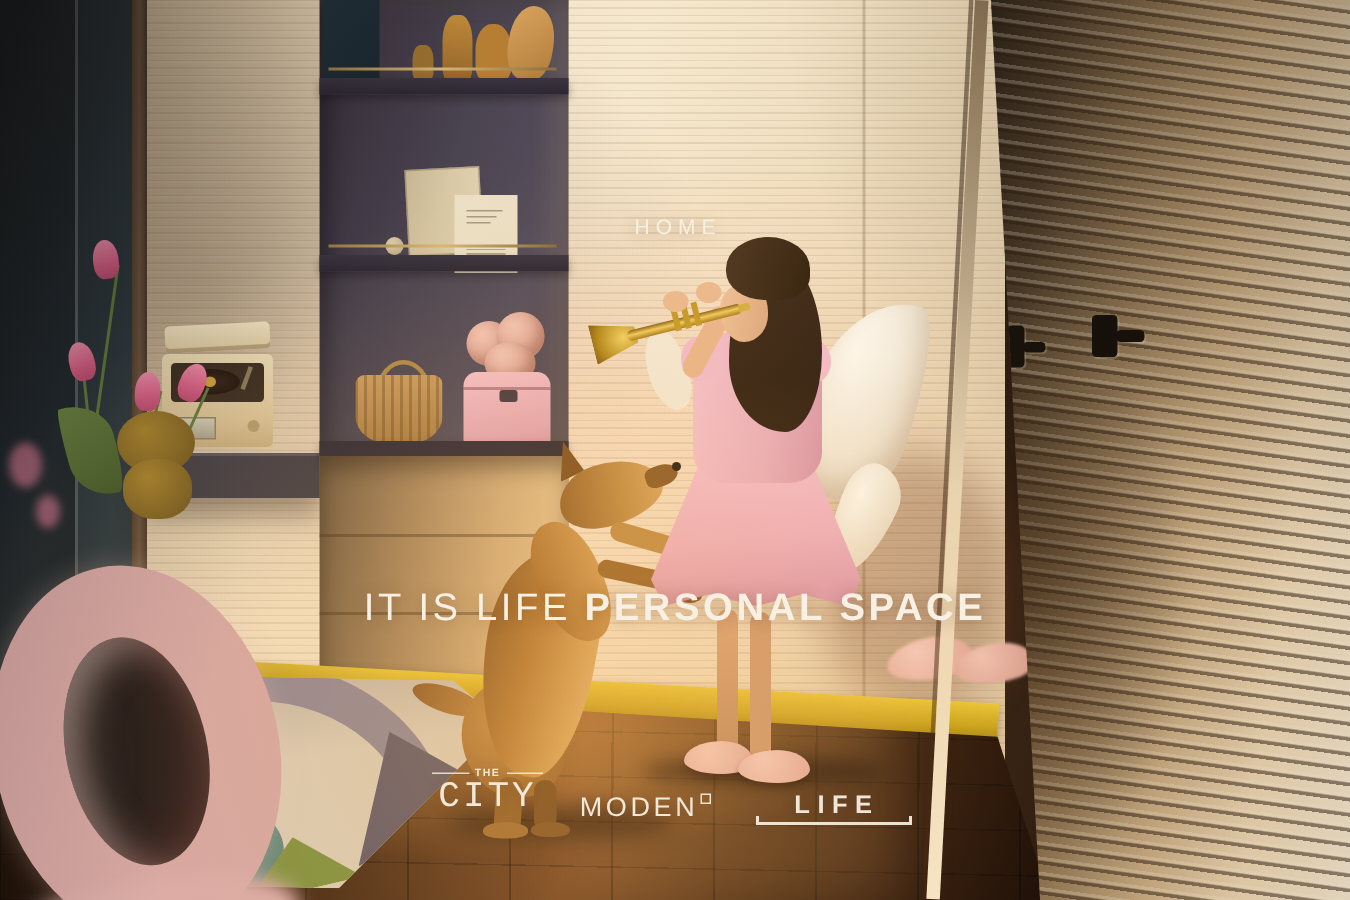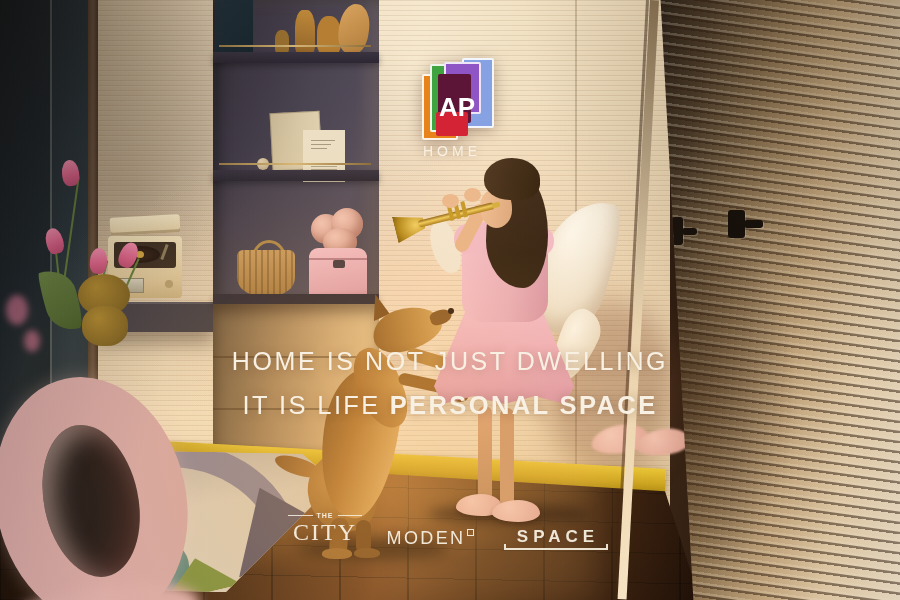--- a/index.html
+++ b/index.html
@@ -131,21 +131,21 @@
     letter-spacing:0;white-space:nowrap;}
   .tag1{left:0;top:347px;width:900px;text-align:center;font-size:25px;letter-spacing:2.6px;white-space:nowrap;}
   .tag2{left:0;top:391px;width:900px;text-align:center;font-size:25.5px;letter-spacing:2.4px;white-space:nowrap;}
   .tag2 .pre{font-weight:400;margin-right:.35em;}
   .tag2 .emph{font-weight:700;}
   .brand{opacity:.94;}
   .city{left:288px;top:512px;width:74px;text-align:center;}
   .city-top{display:flex;align-items:center;justify-content:center;gap:4px;font-size:7px;
     letter-spacing:1px;font-weight:bold;}
   .city-top .ln{flex:1;height:1px;background:rgba(248,241,227,.9);}
-  .city-name{font-family:Liberation Serif, serif;font-size:24px;letter-spacing:2px;line-height:1.1;}
+  .city-name{font-family:Liberation Mono, monospace;font-size:24px;letter-spacing:2px;line-height:1.1;}
   .centro{left:384px;top:528px;width:92px;text-align:center;font-size:18px;letter-spacing:2.4px;white-space:nowrap;}
   .centro .sq{display:inline-block;width:5px;height:5px;border:1px solid #f4eddd;transform:translateY(-8px);margin-left:1px;}
   .moden{left:506px;top:527px;width:104px;text-align:center;font-size:17px;font-weight:700;letter-spacing:5px;white-space:nowrap;}
   .moden-line{left:504px;top:548px;width:104px;height:2px;background:#f4eddd;opacity:.94;}
   .moden-line:before,.moden-line:after{content:"";position:absolute;top:-4px;width:2px;height:5px;background:#f4eddd;}
   .moden-line:before{left:0;}
   .moden-line:after{right:0;}
 </style>
 </head>
 <body>
@@ -302,43 +302,33 @@
   <div class="abs wardrobe">
     <div class="abs wd-shade"></div>
     <div class="abs handle" style="left:24px;top:217px;width:11px;height:28px;"></div>
     <div class="abs handle" style="left:34px;top:228px;width:15px;height:7px;"></div>
     <div class="abs handle" style="left:80px;top:210px;width:17px;height:28px;"></div>
     <div class="abs handle" style="left:96px;top:220px;width:19px;height:8px;"></div>
   </div>
 
   <div class="abs grade"></div>
 
-  <div class="abs ap-logo">
-    <div class="lg" style="left:6px;top:18px;width:32px;height:62px;background:#e8831c;border:2px solid rgba(255,255,255,.9);"></div>
-    <div class="lg" style="left:14px;top:8px;width:24px;height:64px;background:#3fa33f;border:2px solid rgba(255,255,255,.9);"></div>
-    <div class="lg" style="left:46px;top:2px;width:28px;height:66px;background:#87a2e2;border:2px solid rgba(255,255,255,.9);"></div>
-    <div class="lg" style="left:28px;top:6px;width:33px;height:48px;background:#9055c4;border:2px solid rgba(255,255,255,.85);"></div>
-    <div class="lg" style="left:22px;top:18px;width:33px;height:49px;background:#5c1536;"></div>
-    <div class="lg" style="left:20px;top:56px;width:32px;height:24px;background:#d42334;"></div>
-    <div class="abs ap-mono">AP</div>
-  </div>
   <div class="abs txt ap-word">HOME</div>
 
-  <div class="abs txt tag1">HOME IS NOT JUST DWELLING</div>
   <div class="abs txt tag2">
     <span class="pre">IT IS LIFE</span><span class="emph">PERSONAL SPACE</span>
   </div>
 
   <div class="abs txt brand city">
     <div class="city-top">
       <span class="ln"></span>
       <span>THE</span>
       <span class="ln"></span>
     </div>
     <div class="city-name">CITY</div>
   </div>
   <div class="abs txt brand centro">
     <span>MODEN</span><span class="sq"></span>
   </div>
-  <div class="abs txt brand moden">SPACE</div>
+  <div class="abs txt brand moden">LIFE</div>
   <div class="abs moden-line"></div>
 
 </div>
 
 </body></html>

